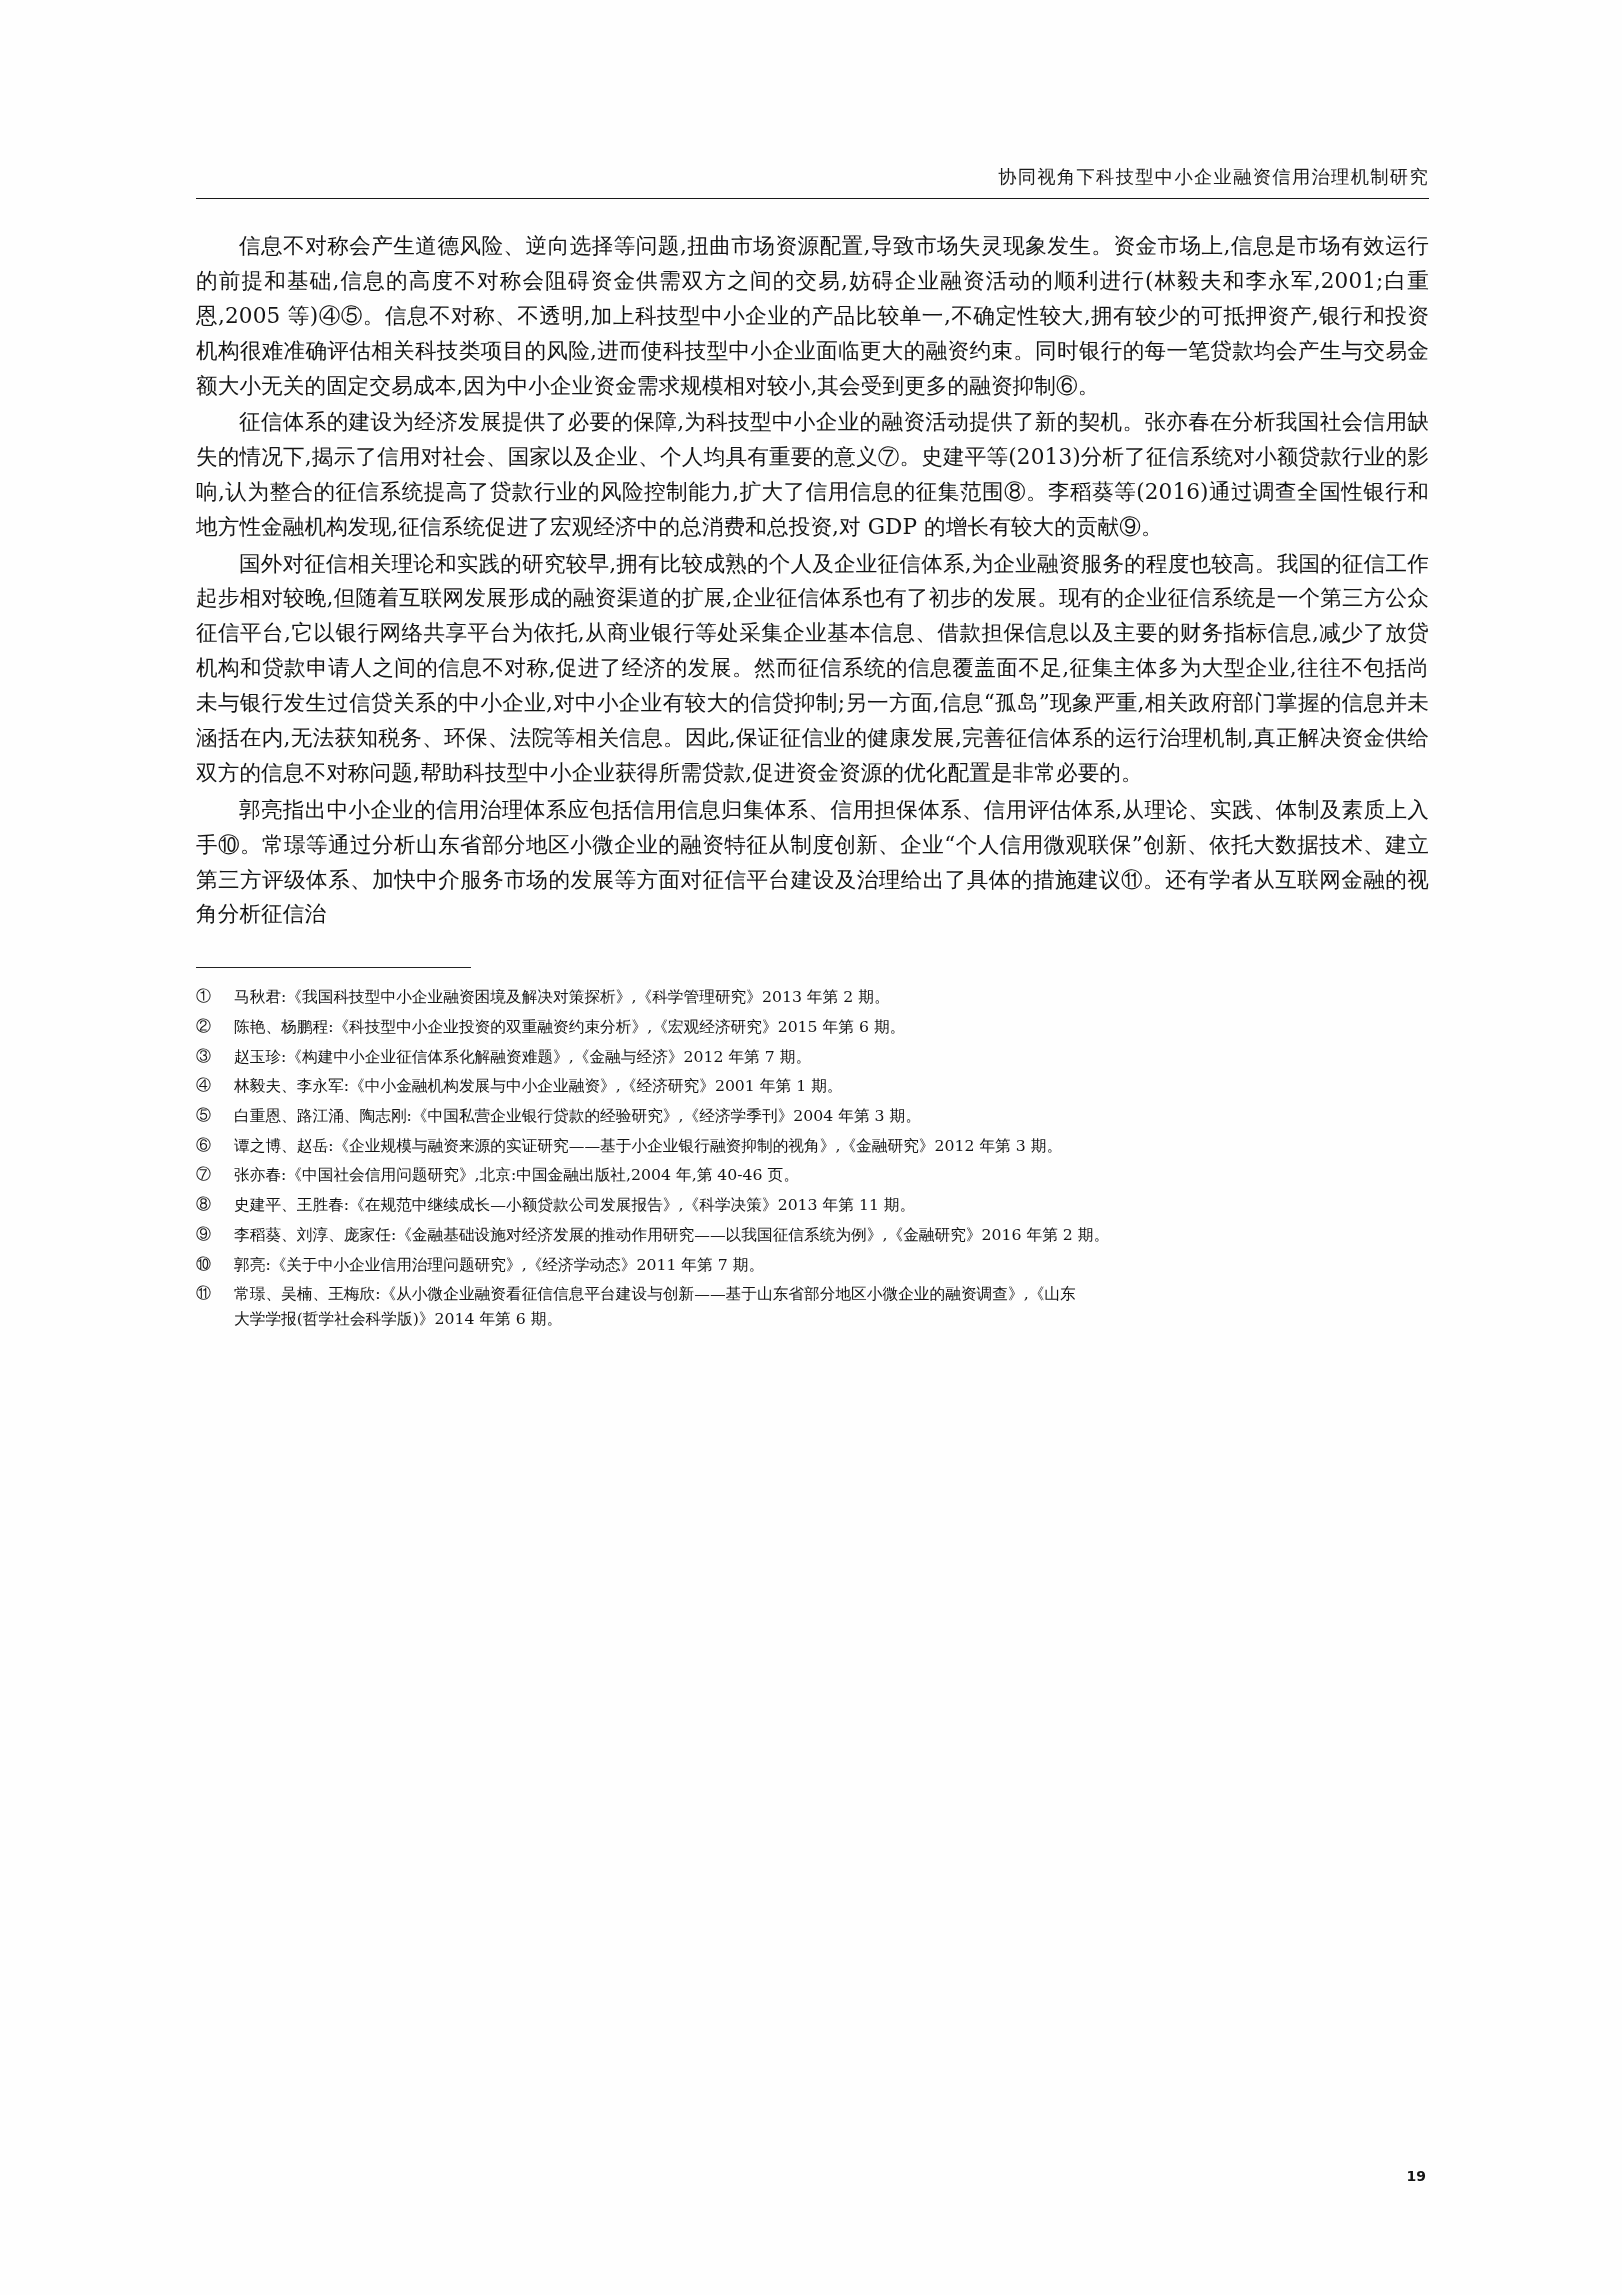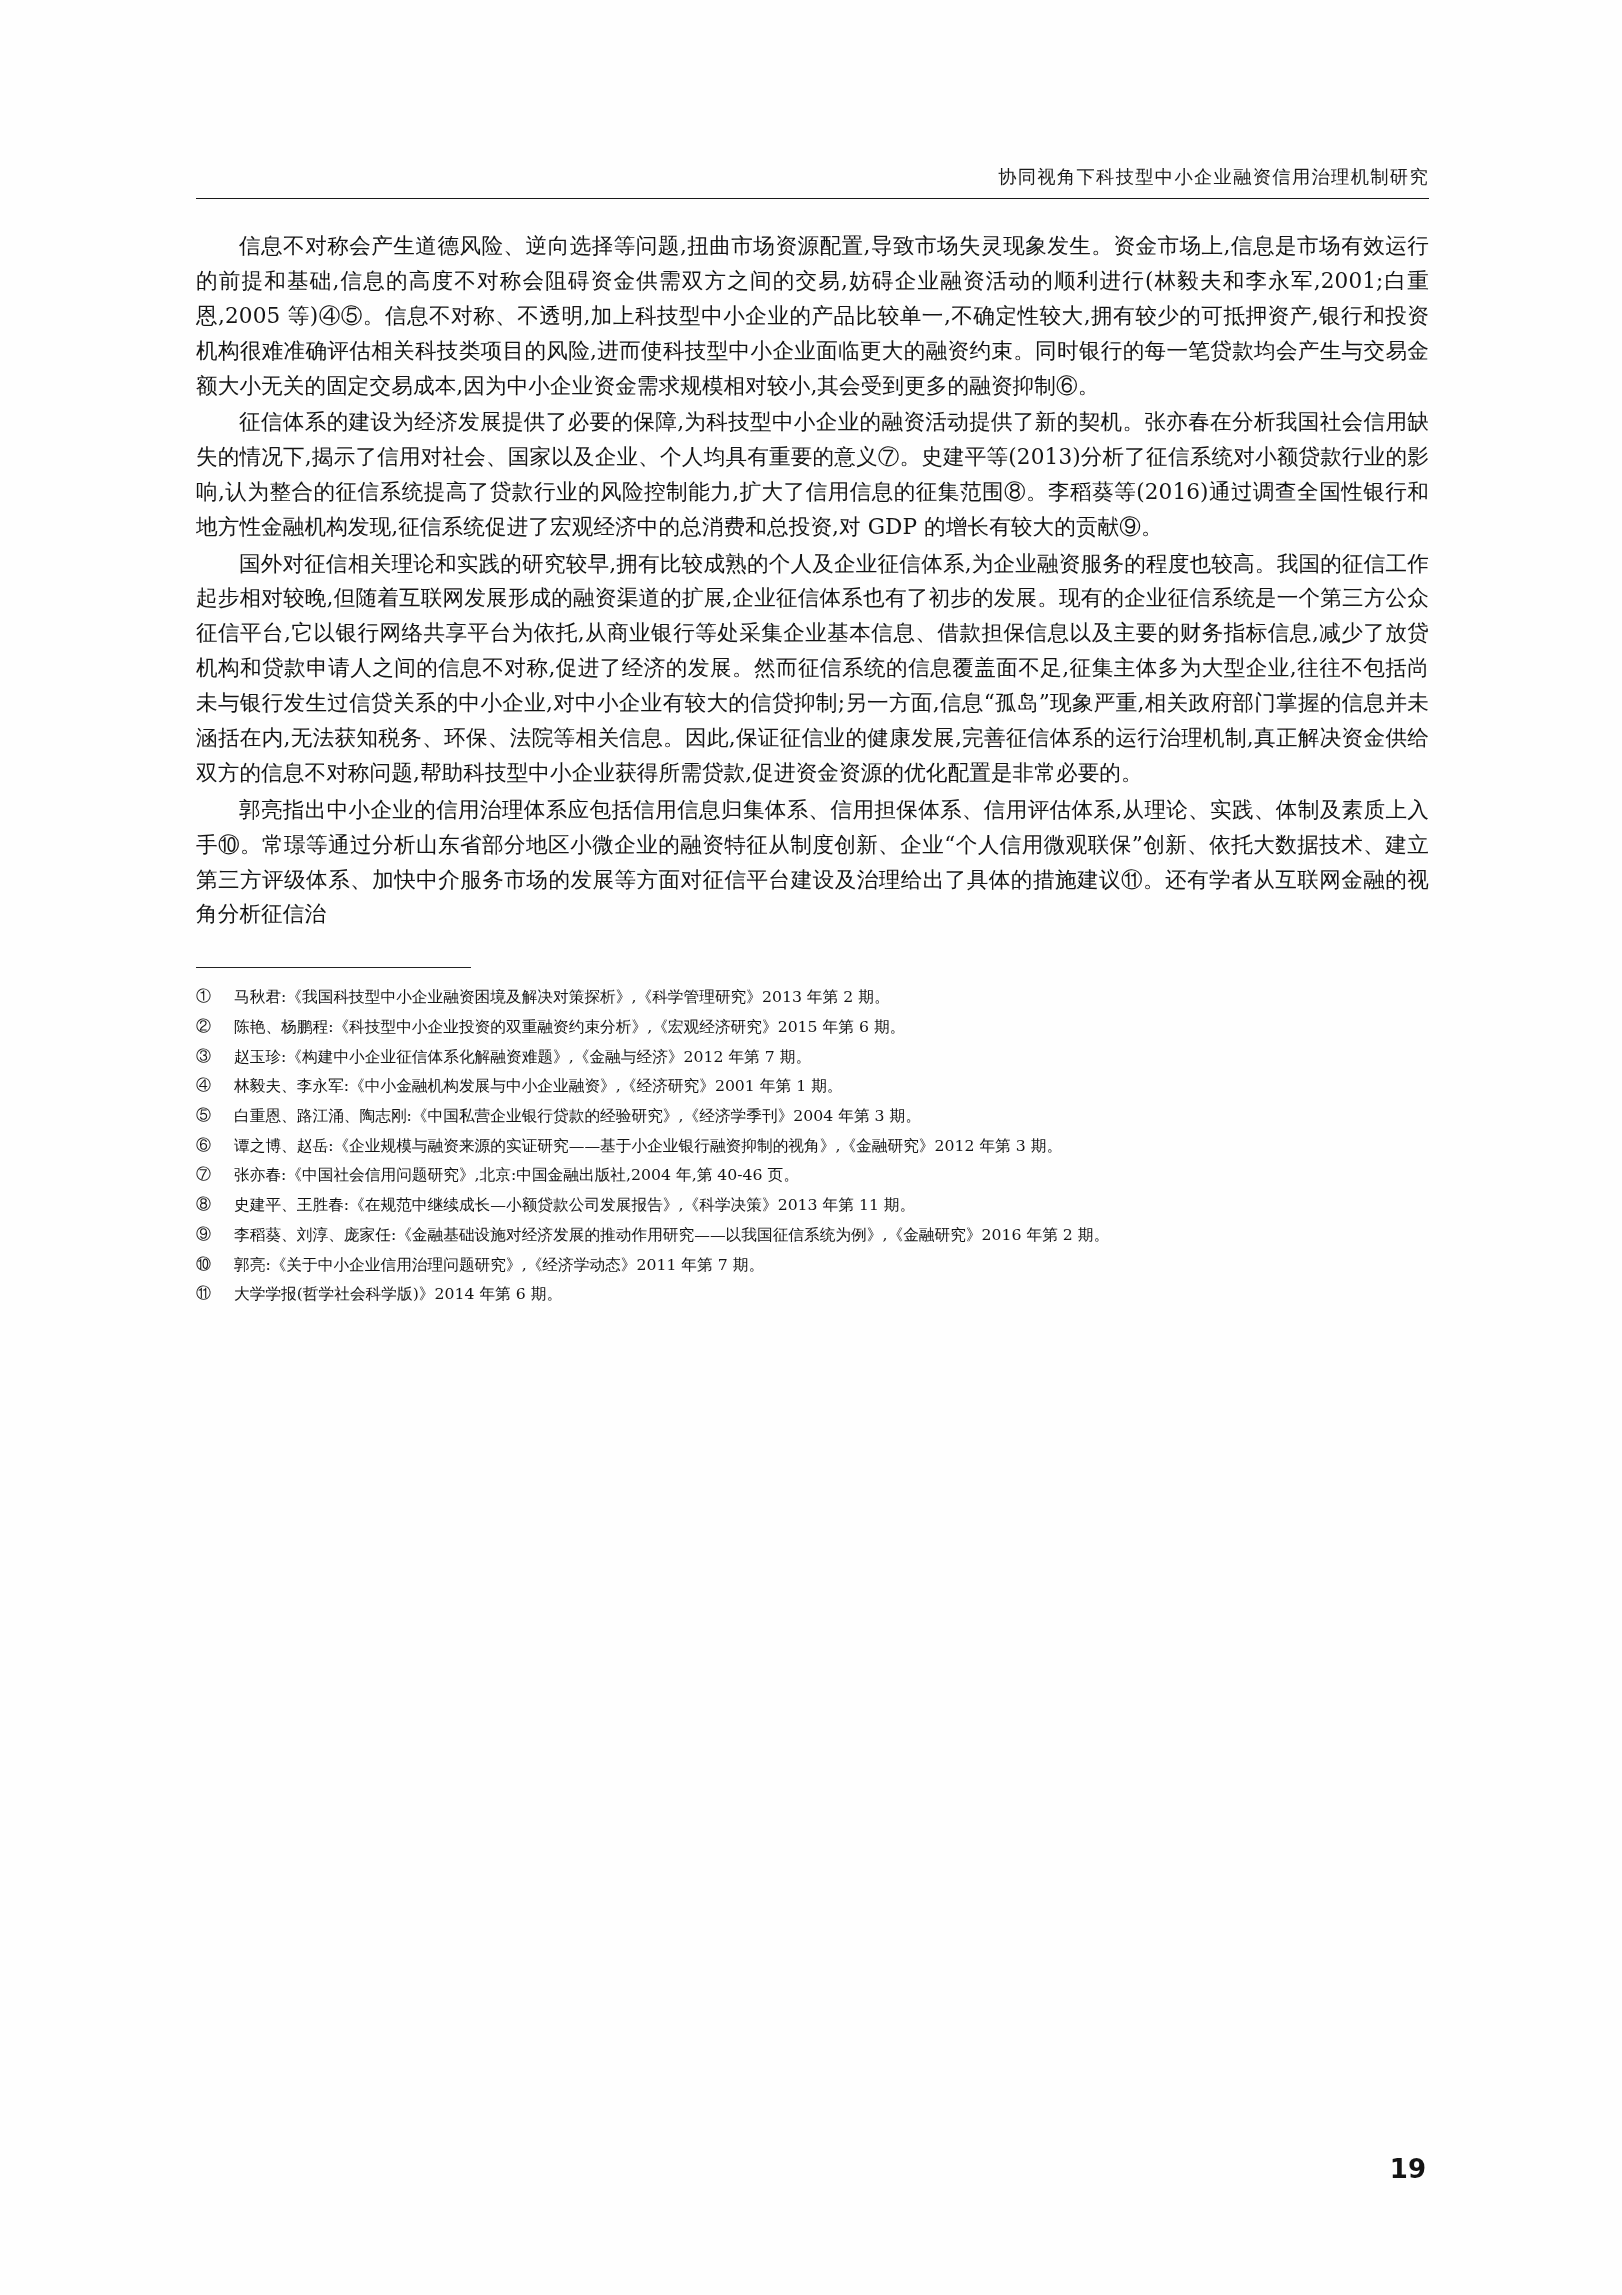--- a/index.html
+++ b/index.html
@@ -80,21 +80,21 @@
   }
   .fn-text .cont {
     display: block;
     text-indent: 0;
     padding-left: 0;
   }
   .page-number {
     position: absolute;
     right: 196px;
     bottom: 111px;
-    font-size: 26px;
+    font-size: 14px;
     font-weight: bold;
     font-family: "DejaVu Sans", "Liberation Sans", sans-serif;
   }
 </style>
 </head>
 <body>
 
 <div class="page">
   <div class="content">
 
@@ -156,20 +156,21 @@
       </div>
 
       <div class="fn">
         <span class="fn-mark">⑩</span>
         <span class="fn-text">郭亮:《关于中小企业信用治理问题研究》,《经济学动态》2011 年第 7 期。</span>
       </div>
 
       <div class="fn">
         <span class="fn-mark">⑪</span>
         <span class="fn-text">
+          <span>常璟、吴楠、王梅欣:《从小微企业融资看征信信息平台建设与创新——基于山东省部分地区小微企业的融资调查》,《山东</span>
           <span class="cont">大学学报(哲学社会科学版)》2014 年第 6 期。</span>
         </span>
       </div>
 
     </div>
   </div>
 
   <div class="page-number">19</div>
 </div>
 

